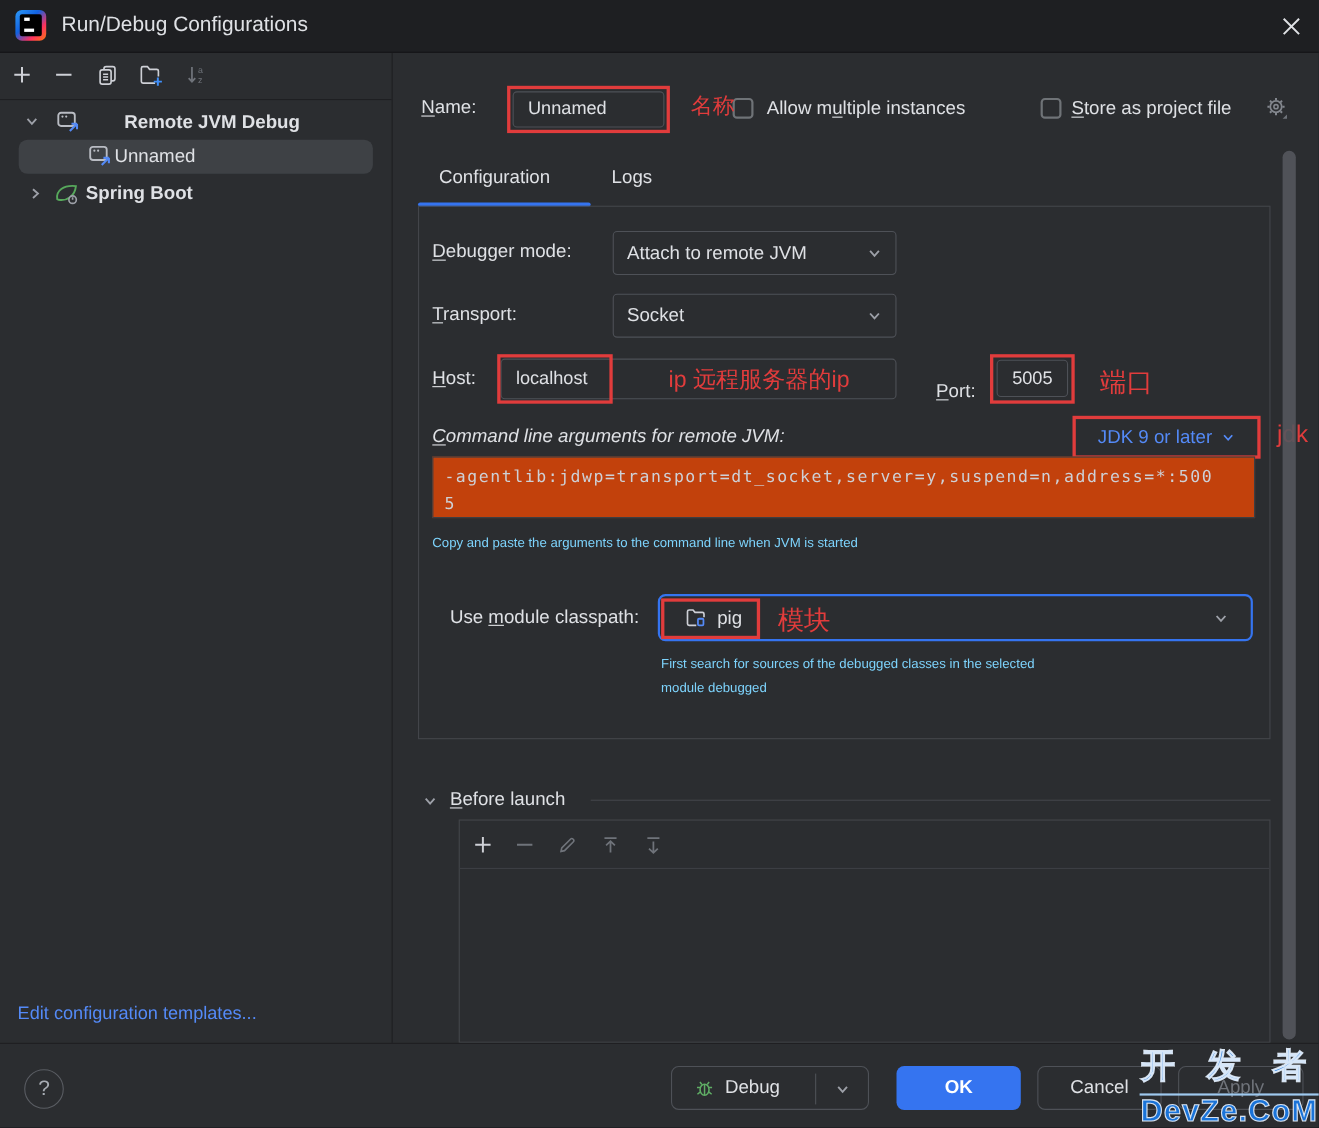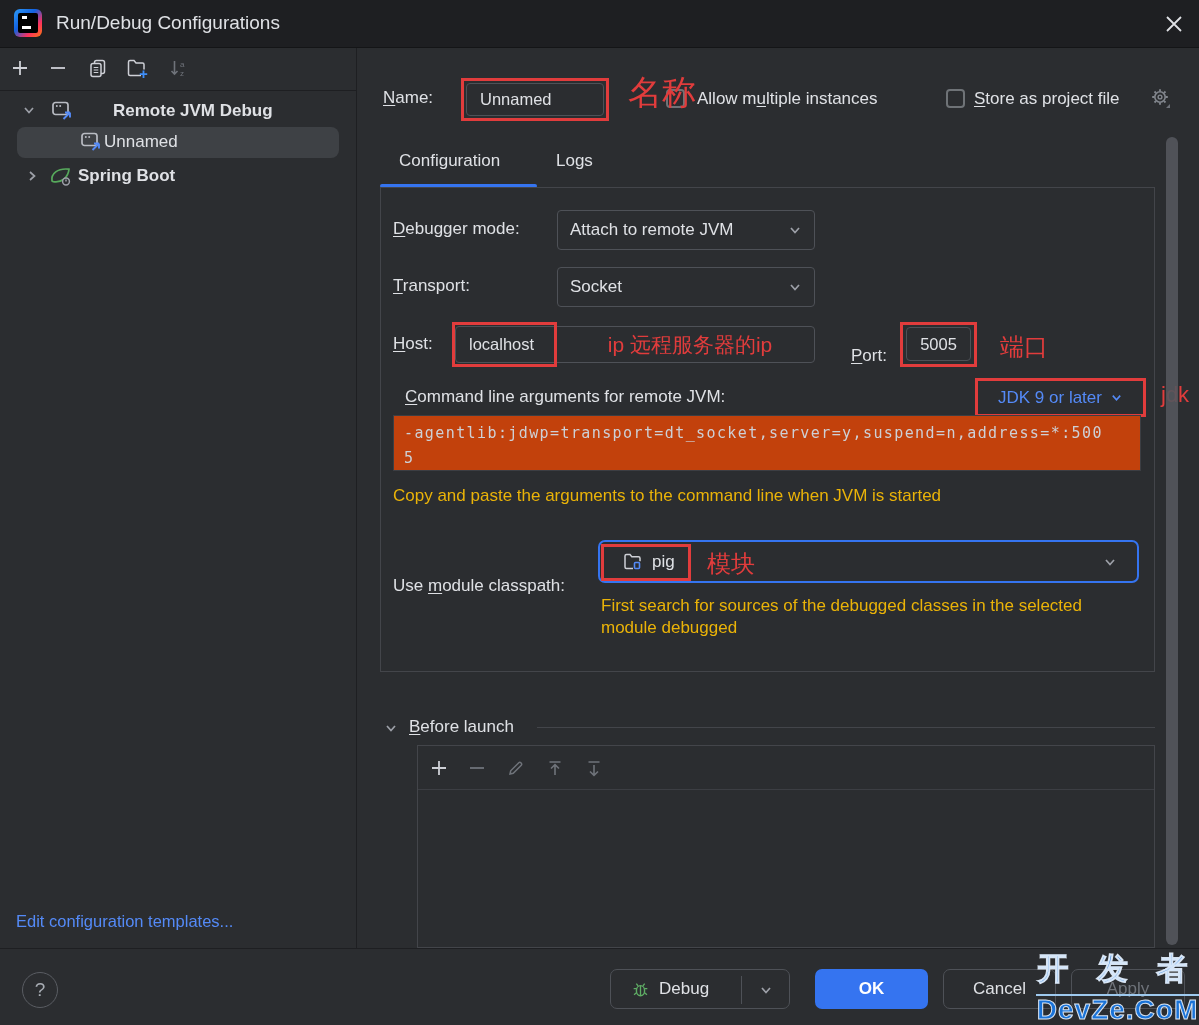--- a/index.html
+++ b/index.html
@@ -18,21 +18,21 @@
   .lp-sep{position:absolute;left:0;top:90px;width:356px;height:1px;background:#1e1f22;}
   .v-div{position:absolute;left:356px;top:48px;width:1px;height:900px;background:#1e1f22;}
   .tree-row-sel{position:absolute;left:17px;top:127px;width:322px;height:31px;background:#3e4145;border-radius:8px;}
   .tree-label{font-size:17px;color:#dfe1e5;white-space:nowrap;}
   .bold{font-weight:bold;}
   .link{color:#548af7;font-size:16.5px;}
   
   .field{position:absolute;border:1px solid #4e5157;border-radius:4px;background:#2b2d30;box-sizing:border-box;}
   .redbox{position:absolute;border:3px solid #e13c3c;box-sizing:border-box;pointer-events:none;}
   .red{color:#e13c3c;}
-  .hint{color:#eab308;font-size:17px;}
+  .hint{color:#7dd3fc;font-size:12px;}
   .lbl{font-size:17px;color:#dfe1e5;white-space:nowrap;}
   .dd{position:absolute;border:1px solid #4e5157;border-radius:4px;background:#2b2d30;box-sizing:border-box;
       display:flex;align-items:center;padding:0 12px;font-size:17px;color:#dfe1e5;}
   .dd .spacer{flex:1;}
   .box{position:absolute;border:1px solid #43454a;box-sizing:border-box;}
   .tab{font-size:17px;color:#dfe1e5;}
   .tab-underline{position:absolute;background:#3574f0;height:4px;border-radius:2px;}
   .checkbox{position:absolute;width:19px;height:19px;border:2px solid #6f7377;border-radius:4px;box-sizing:border-box;background:transparent;}
   .cmdarea{position:absolute;background:#c2410c;border:1px solid #3c3e43;box-sizing:border-box;
            font-family:"DejaVu Sans Mono",monospace;font-size:15px;letter-spacing:1.4px;color:#ced0d6;
@@ -144,21 +144,21 @@
     </svg>
   </div>
   <div class="abs tree-label bold" style="left:78px;top:166px;">Spring Boot</div>
 
   <div class="abs lbl" style="left:383px;top:88px;"><u>N</u><span>ame:</span></div>
   <div class="field" style="left:466px;top:83px;width:138px;height:33px;display:flex;align-items:center;padding-left:13px;font-size:16.5px;">
     <span>Unnamed</span>
   </div>
   <div class="redbox" style="left:461px;top:78px;width:148px;height:43px;"></div>
   <div class="checkbox" style="left:666px;top:89px;"></div>
-  <div class="abs red" style="left:628px;top:70px;font-size:34px;z-index:5;">名称</div>
+  <div class="abs red" style="left:628px;top:83px;font-size:20px;z-index:5;">名称</div>
   <div class="abs lbl" style="left:697px;top:89px;"><span>Allow m</span><u>u</u><span>ltiple instances</span></div>
   <div class="checkbox" style="left:946px;top:89px;"></div>
   <div class="abs lbl" style="left:974px;top:89px;"><u>S</u><span>tore as project file</span></div>
   <div class="abs" style="left:1149px;top:86px;width:24px;height:24px;">
     <svg width="24" height="24" viewBox="0 0 24 24">
       <circle cx="11" cy="11" r="5.2" fill="none" stroke="#83878e" stroke-width="1.6"></circle>
       <circle cx="11" cy="11" r="1.9" fill="none" stroke="#83878e" stroke-width="1.4"></circle>
       <g stroke="#83878e" stroke-width="1.8">
         <path d="M11 3.2 V5.2 M11 16.8 V18.8 M3.2 11 H5.2 M16.8 11 H18.8 M5.5 5.5 L6.9 6.9 M15.1 15.1 L16.5 16.5 M16.5 5.5 L15.1 6.9 M6.9 15.1 L5.5 16.5"></path>
       </g>
@@ -197,35 +197,35 @@
   <div class="abs red" style="left:575px;top:331px;width:230px;text-align:center;font-size:21px;">ip 远程服务器的ip</div>
   <div class="redbox" style="left:452px;top:322px;width:105px;height:45px;"></div>
 
   <div class="abs lbl" style="left:851px;top:334px;margin-top:12px;"><u>P</u><span>ort:</span></div>
   <div class="field" style="left:906px;top:327px;width:65px;height:34px;display:flex;align-items:center;justify-content:center;font-size:16.5px;">
     <span>5005</span>
   </div>
   <div class="redbox" style="left:900px;top:322px;width:77px;height:45px;"></div>
   <div class="abs red" style="left:1000px;top:331px;font-size:24px;">端口</div>
 
-  <div class="abs lbl" style="left:405px;top:387px;"><u>C</u><span>ommand line arguments for remote JVM:</span></div>
+  <div class="abs lbl" style="left:393px;top:387px;font-style:italic;"><u>C</u><span>ommand line arguments for remote JVM:</span></div>
   <div class="abs" style="left:975px;top:378px;width:171px;height:39px;display:flex;align-items:center;justify-content:center;gap:8px;">
     <span class="link" style="font-size:17px;">JDK 9 or later</span>
     <svg width="13" height="13" viewBox="0 0 14 14">
         <path d="M3 5 L7 9.5 L11 5" fill="none" stroke="#548af7" stroke-width="1.7"></path>
       </svg>
   </div>
   <div class="redbox" style="left:975px;top:378px;width:171px;height:39px;"></div>
   <div class="abs red" style="left:1161px;top:382px;font-size:22px;">jdk</div>
 
   <div class="cmdarea" style="left:393px;top:415px;width:748px;height:56px;"><span>-agentlib:jdwp=transport=dt_socket,server=y,suspend=n,address=*:500</span><br><span>5</span></div>
 
   <div class="abs hint" style="left:393px;top:486px;">Copy and paste the arguments to the command line when JVM is started</div>
 
-  <div class="abs lbl" style="left:393px;top:551px;margin-top:25px;"><span>Use </span><u>m</u><span>odule classpath:</span></div>
+  <div class="abs lbl" style="left:409px;top:551px;"><span>Use </span><u>m</u><span>odule classpath:</span></div>
   <div class="dd" style="left:598px;top:540px;width:541px;height:43px;border:2px solid #3574f0;border-radius:7px;">
     <span style="width:10px;"></span>
     <svg width="22" height="22" viewBox="0 0 22 22">
       <path d="M3 6 V16 a1.5 1.5 0 0 0 1.5 1.5 H11 M3 6 V5 a1.5 1.5 0 0 1 1.5-1.5 h3.5 l1.8 2.2 h6.7 a1.5 1.5 0 0 1 1.5 1.5 v3" fill="none" stroke="#ced0d6" stroke-width="1.5"></path>
       <rect x="12.5" y="11.5" width="5" height="6" rx="1" fill="none" stroke="#548af7" stroke-width="1.6"></rect>
     </svg>
     <span style="width:8px;"></span>
     <span>pig</span>
     <span class="spacer"></span>
     <svg width="14" height="14" viewBox="0 0 14 14">

